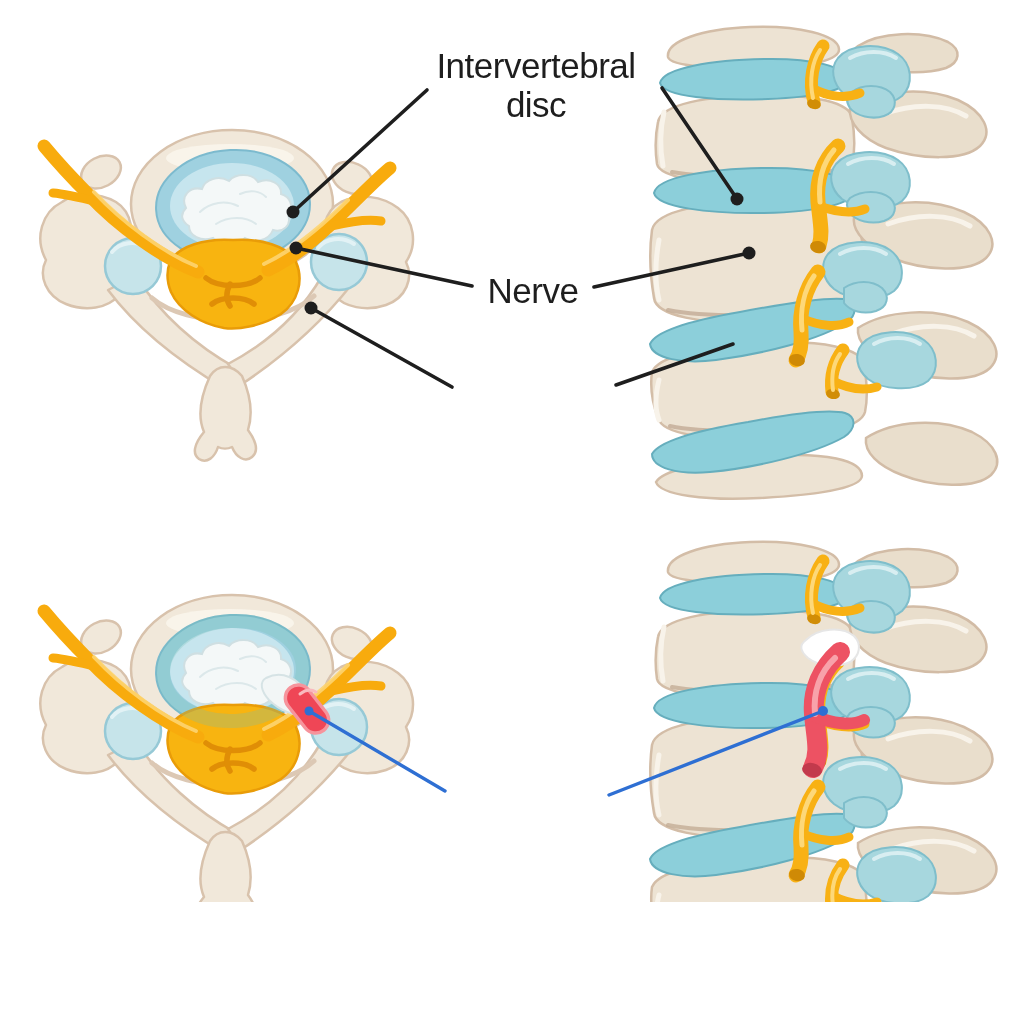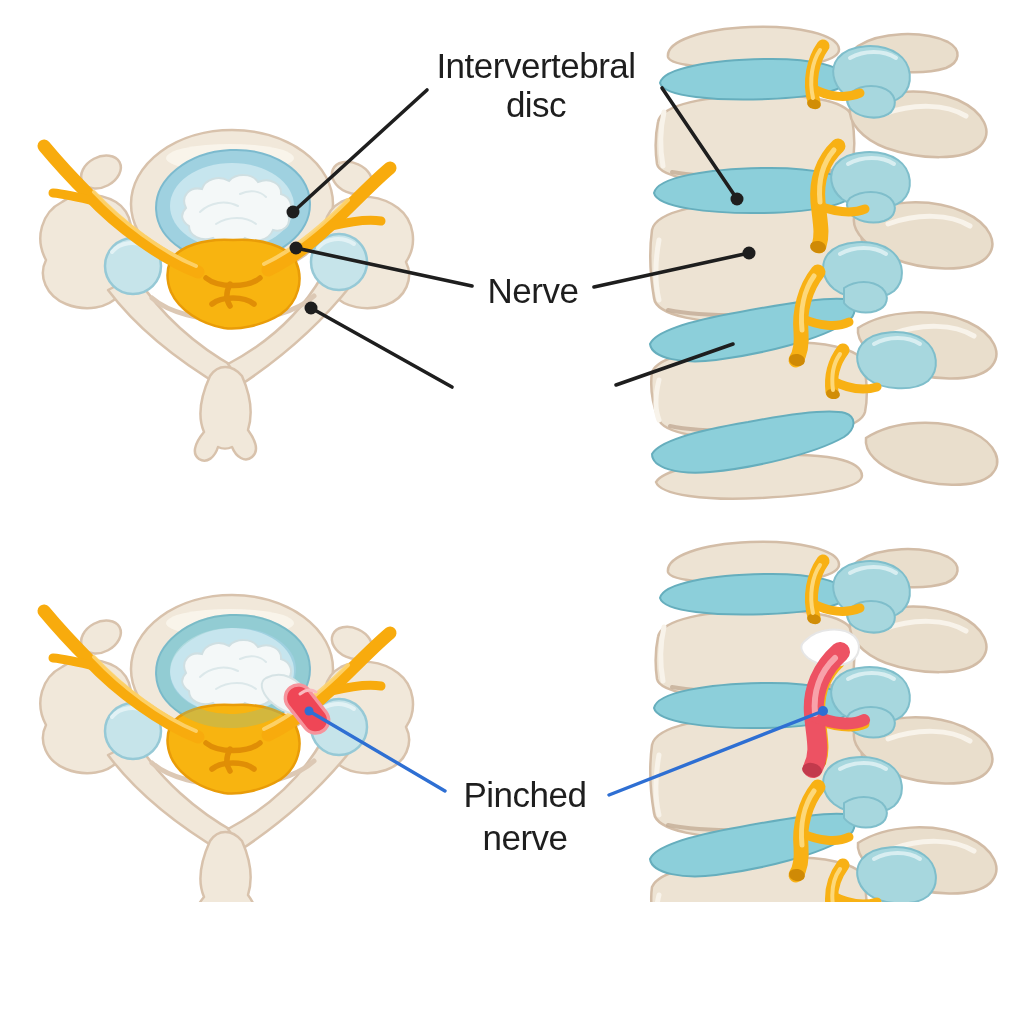--- a/index.html
+++ b/index.html
@@ -189,17 +189,13 @@
       </g>
   </svg>
 
   <div class="label" id="label-intervertebral-disc">
     <span>Intervertebral</span>
     <span>disc</span>
   </div>
   <div class="label" id="label-nerve">
     <span>Nerve</span>
   </div>
-  <div class="label" id="label-pinched-nerve">
-    <span>Pinched</span>
-    <span>nerve</span>
-  </div>
 </div>
 
 </body></html>

